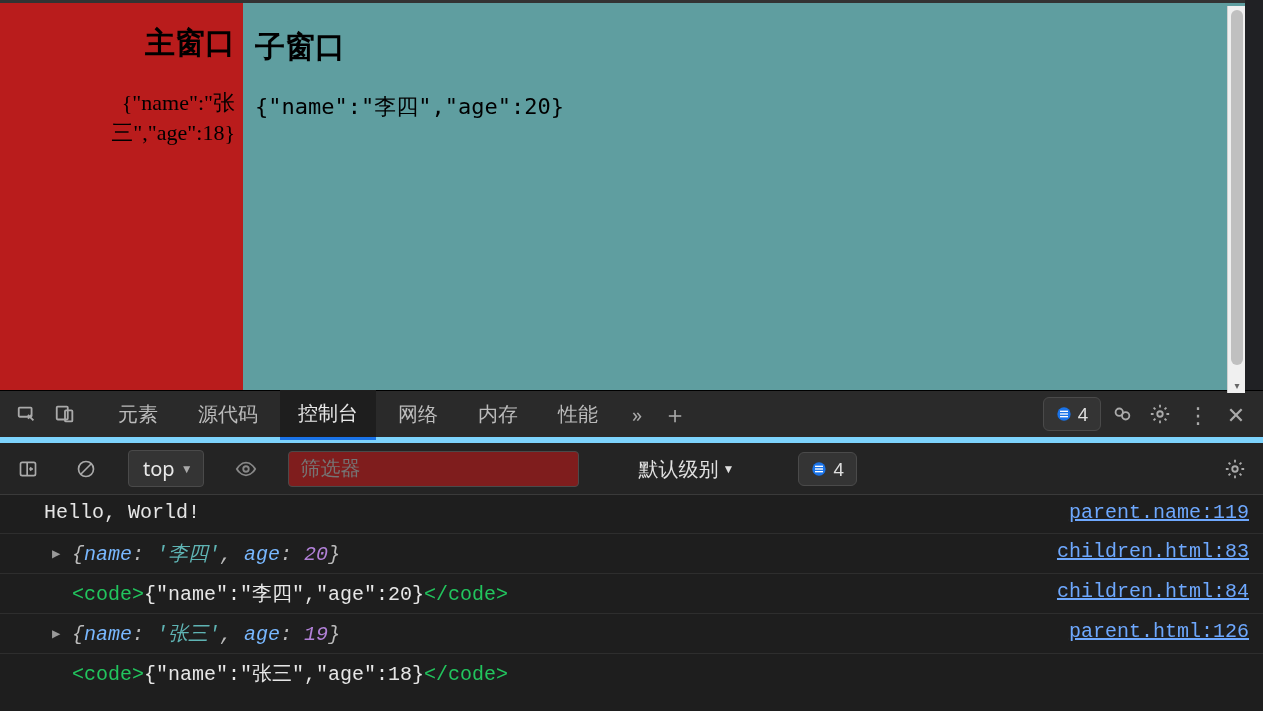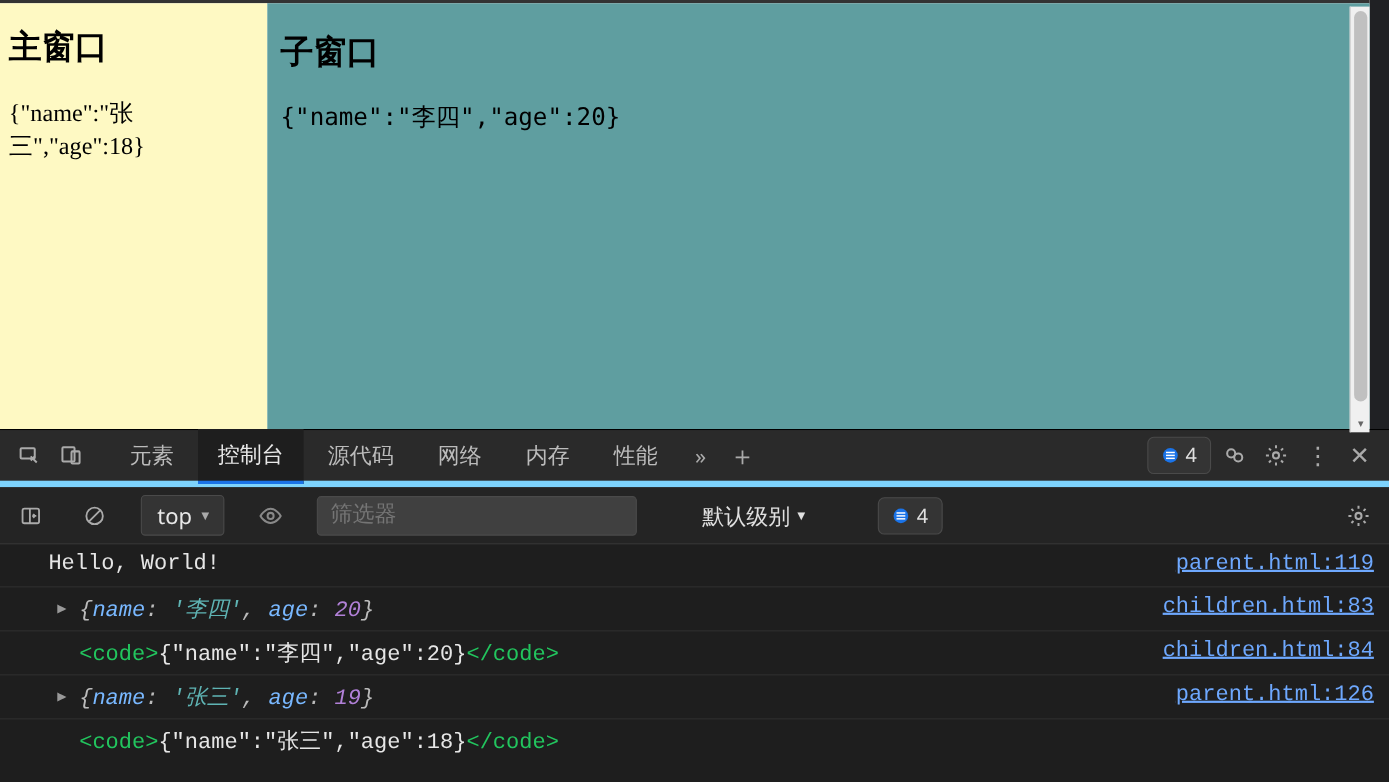--- a/index.html
+++ b/index.html
@@ -23,22 +23,23 @@
     position:absolute; top:4px; left:3px;
     width:12px; height:355px;
     background:#c0c0c0; border-radius:6px;
   }
   .scrollbar .down {
     position:absolute; bottom:2px; left:0; width:18px; text-align:center;
     font-size:10px; color:#666;
   }
   .main-window {
     width: 243px;
-    background: #fef9c3;
+    background: #b91c1c;
     padding: 8px;
+    text-align: right;
   }
   .main-window h2 {
     font-size: 30px; font-weight: 700; color:#000;
     margin: 12px 0 24px 0;
   }
   .main-window .json {
     font-family: "SimSun","NSimSun",serif;
     font-size: 22px; line-height: 1.35;
     color:#000;
   }
@@ -108,21 +109,21 @@
   }
   .context-dd {
     display:flex;align-items:center;gap:6px;
     background:#343434; border:1px solid #4a4a4a;
     border-radius:4px; padding:4px 10px 4px 14px;
     font-size:20px; color:#e8e8e8;
   }
   .eye-btn { color:#888; }
   .filter-input {
     flex:0 0 220px;
-    height:36px; background:#404040;
+    height:36px; background:#7f1d1d;
     border:1px solid #4a4a4a; border-radius:4px;
     color:#999; font-size:20px; padding:0 12px;
     outline:none;
   }
   .level-dd {
     display:flex;align-items:center;gap:4px;
     font-size:20px; color:#e0e0e0;
   }
   .toolbar .badge-pill { font-size:18px; }
 
@@ -188,22 +189,22 @@
         </svg>
     </div>
     <div class="icon-btn">
       <svg width="22" height="22" viewBox="0 0 24 24" fill="none" stroke="#aaa" stroke-width="2">
           <rect x="3" y="4" width="12" height="14" rx="1"></rect>
           <rect x="12" y="8" width="8" height="12" rx="1"></rect>
         </svg>
     </div>
     <div class="sep"></div>
     <div class="tab">元素</div>
+    <div class="tab">源代码</div>
     <div class="tab active">控制台</div>
-    <div class="tab">源代码</div>
     <div class="tab">网络</div>
     <div class="tab">内存</div>
     <div class="tab">性能</div>
     <div class="icon-btn" style="font-size:20px;color:#aaa;">»</div>
     <div class="icon-btn" style="font-size:24px;color:#aaa;">＋</div>
     <div class="spacer"></div>
     <div class="badge-pill">
       <svg width="16" height="16" viewBox="0 0 24 24">
           <circle cx="12" cy="12" r="10" fill="#1a73e8"></circle>
           <rect x="6" y="11" width="12" height="2" fill="#fff"></rect>
@@ -272,21 +273,21 @@
       <svg width="22" height="22" viewBox="0 0 24 24" fill="none" stroke="#aaa" stroke-width="2">
           <circle cx="12" cy="12" r="3"></circle>
           <path d="M12 2v3M12 19v3M2 12h3M19 12h3M5 5l2 2M17 17l2 2M19 5l-2 2M5 19l2-2"></path>
         </svg>
     </div>
   </div>
 
   <div class="console" id="console-body">
       <div class="row first">
         <div class="msg"><span class="plain-white">Hello, World!</span></div>
-        <a class="src">parent.html:119</a>
+        <a class="src">parent.name:119</a>
       </div>
       <div class="row obj">
         <span class="tri">▶</span>
         <div class="msg"><span class="tok-brace">{</span><span class="tok-key">name</span><span class="tok-brace">: </span><span class="tok-str">'李四'</span><span class="tok-brace">, </span><span class="tok-key">age</span><span class="tok-brace">: </span><span class="tok-num">20</span><span class="tok-brace">}</span></div>
         <a class="src">children.html:83</a>
       </div>
       <div class="row">
         <div class="msg" style="padding-left: 28px;"><span class="tok-tag">&lt;code&gt;</span><span class="tok-txt">{"name":"李四","age":20}</span><span class="tok-tag">&lt;/code&gt;</span></div>
         <a class="src">children.html:84</a>
       </div>

